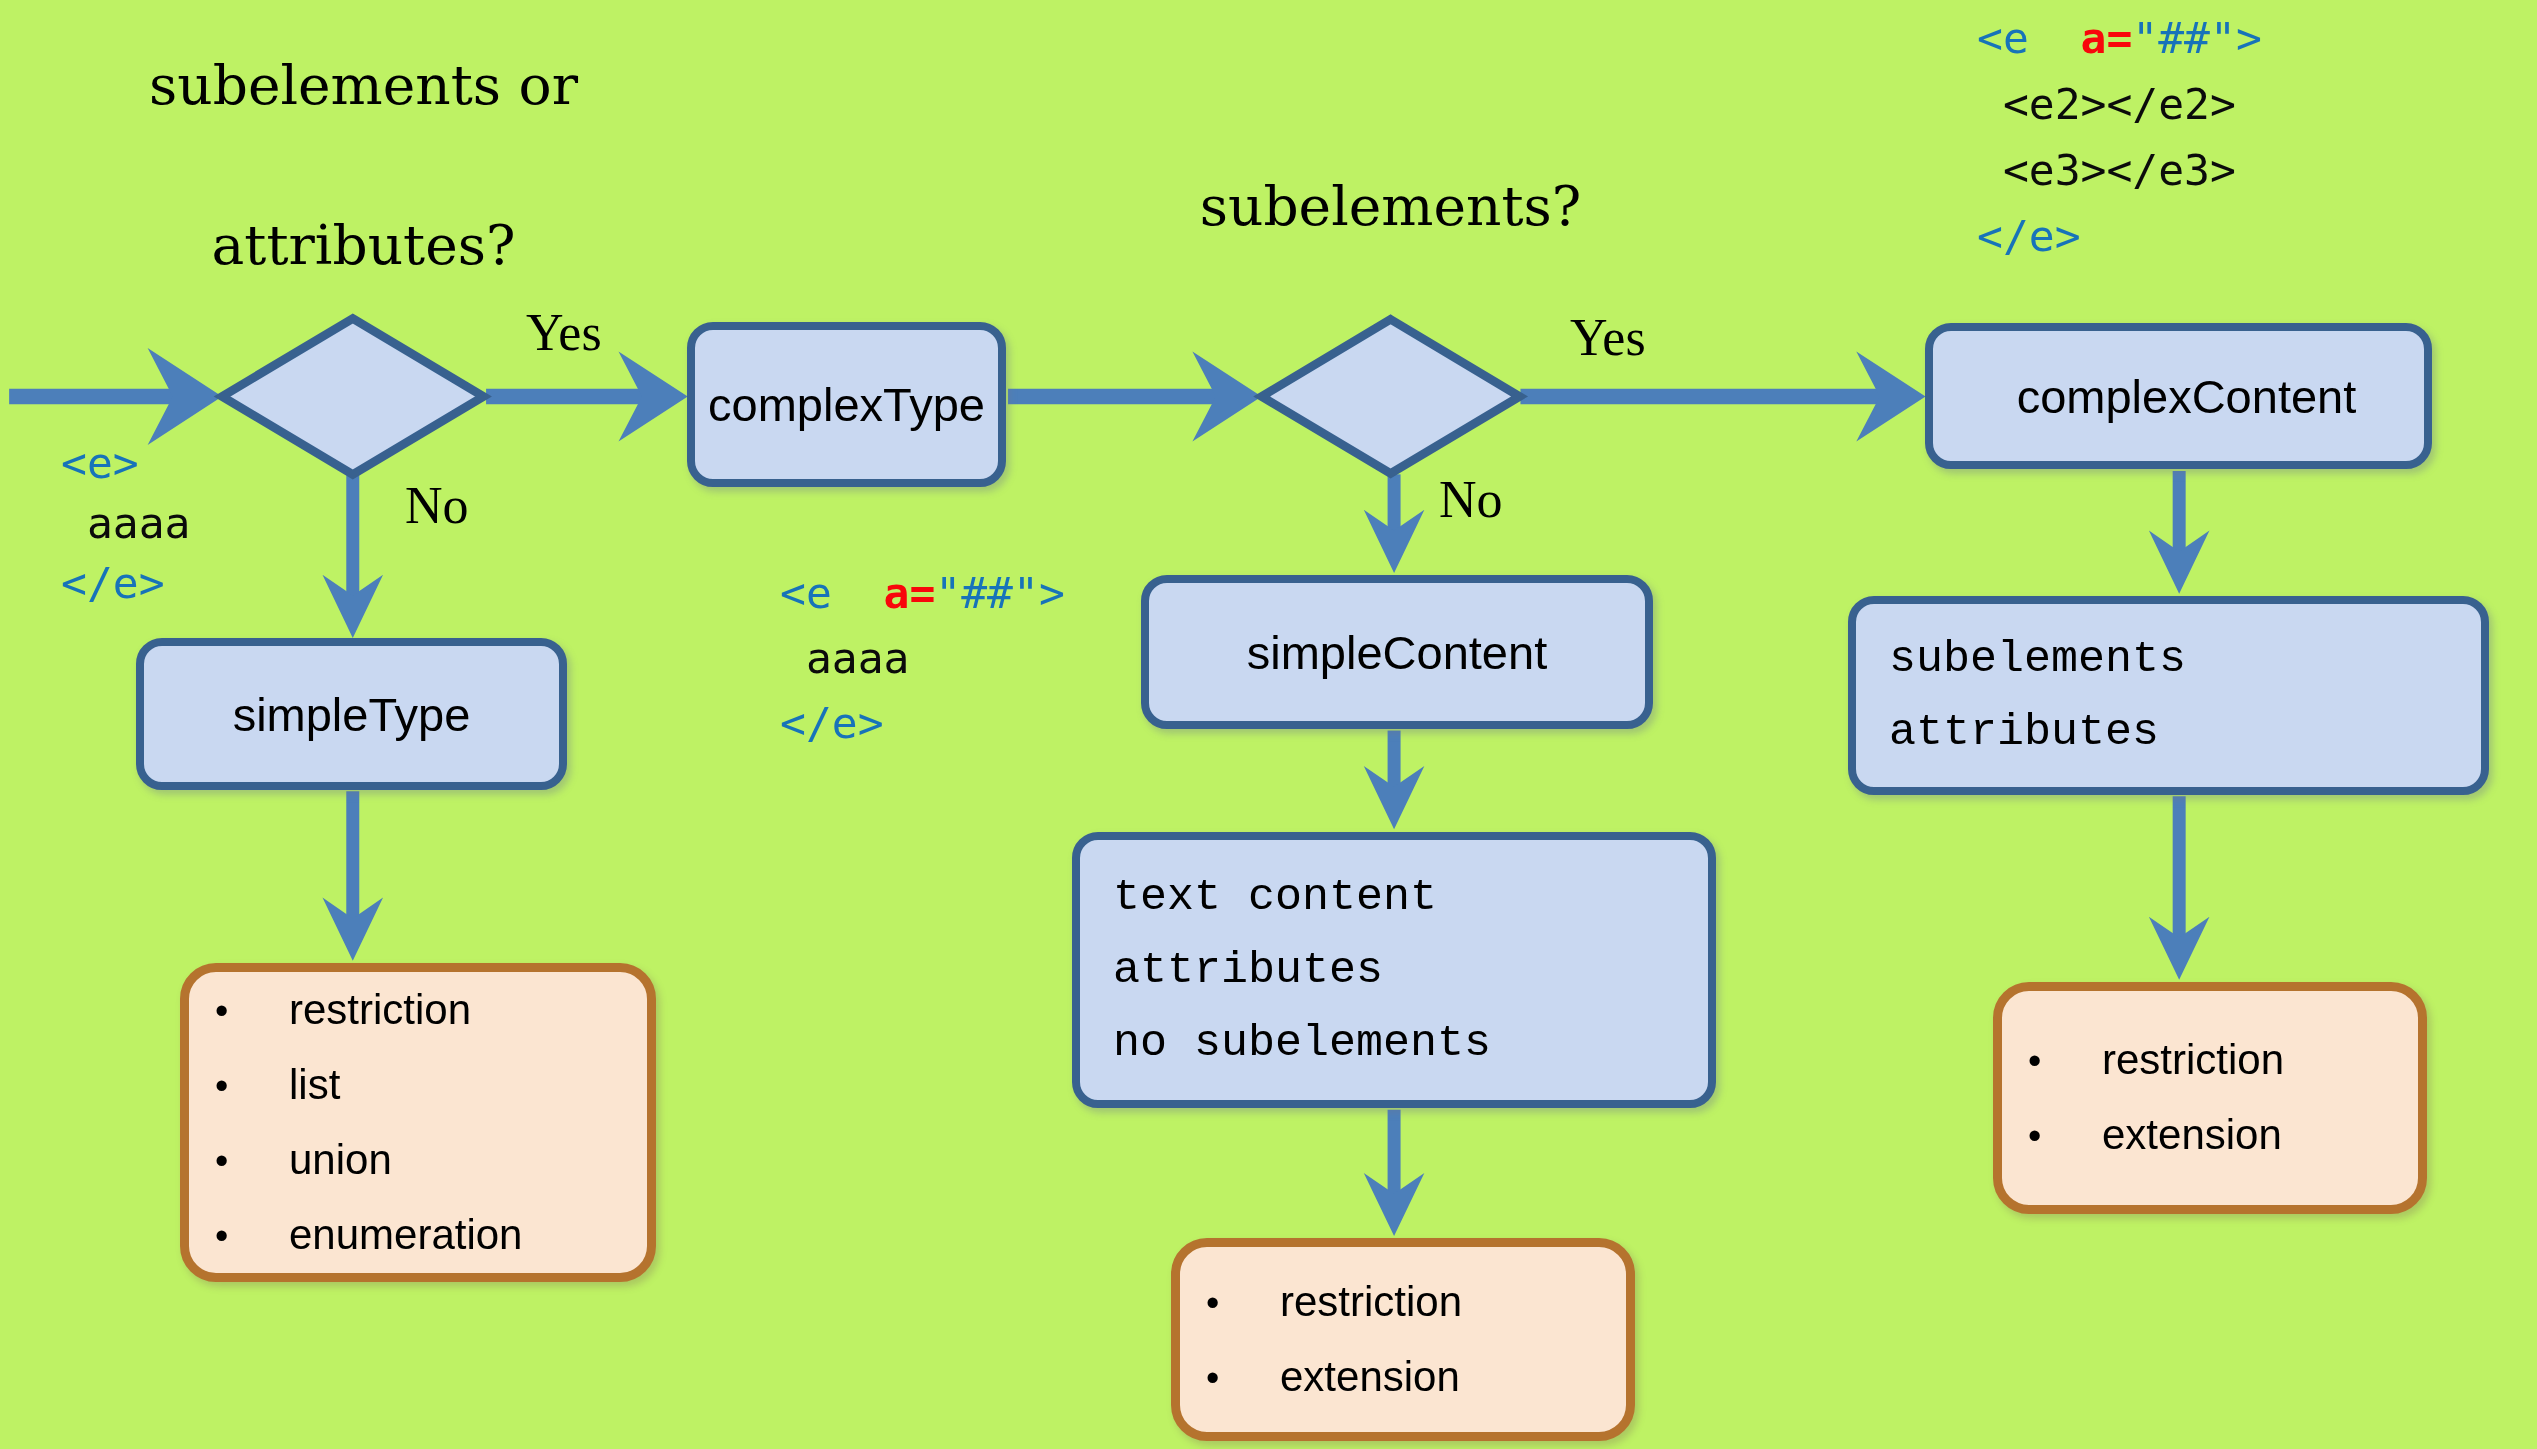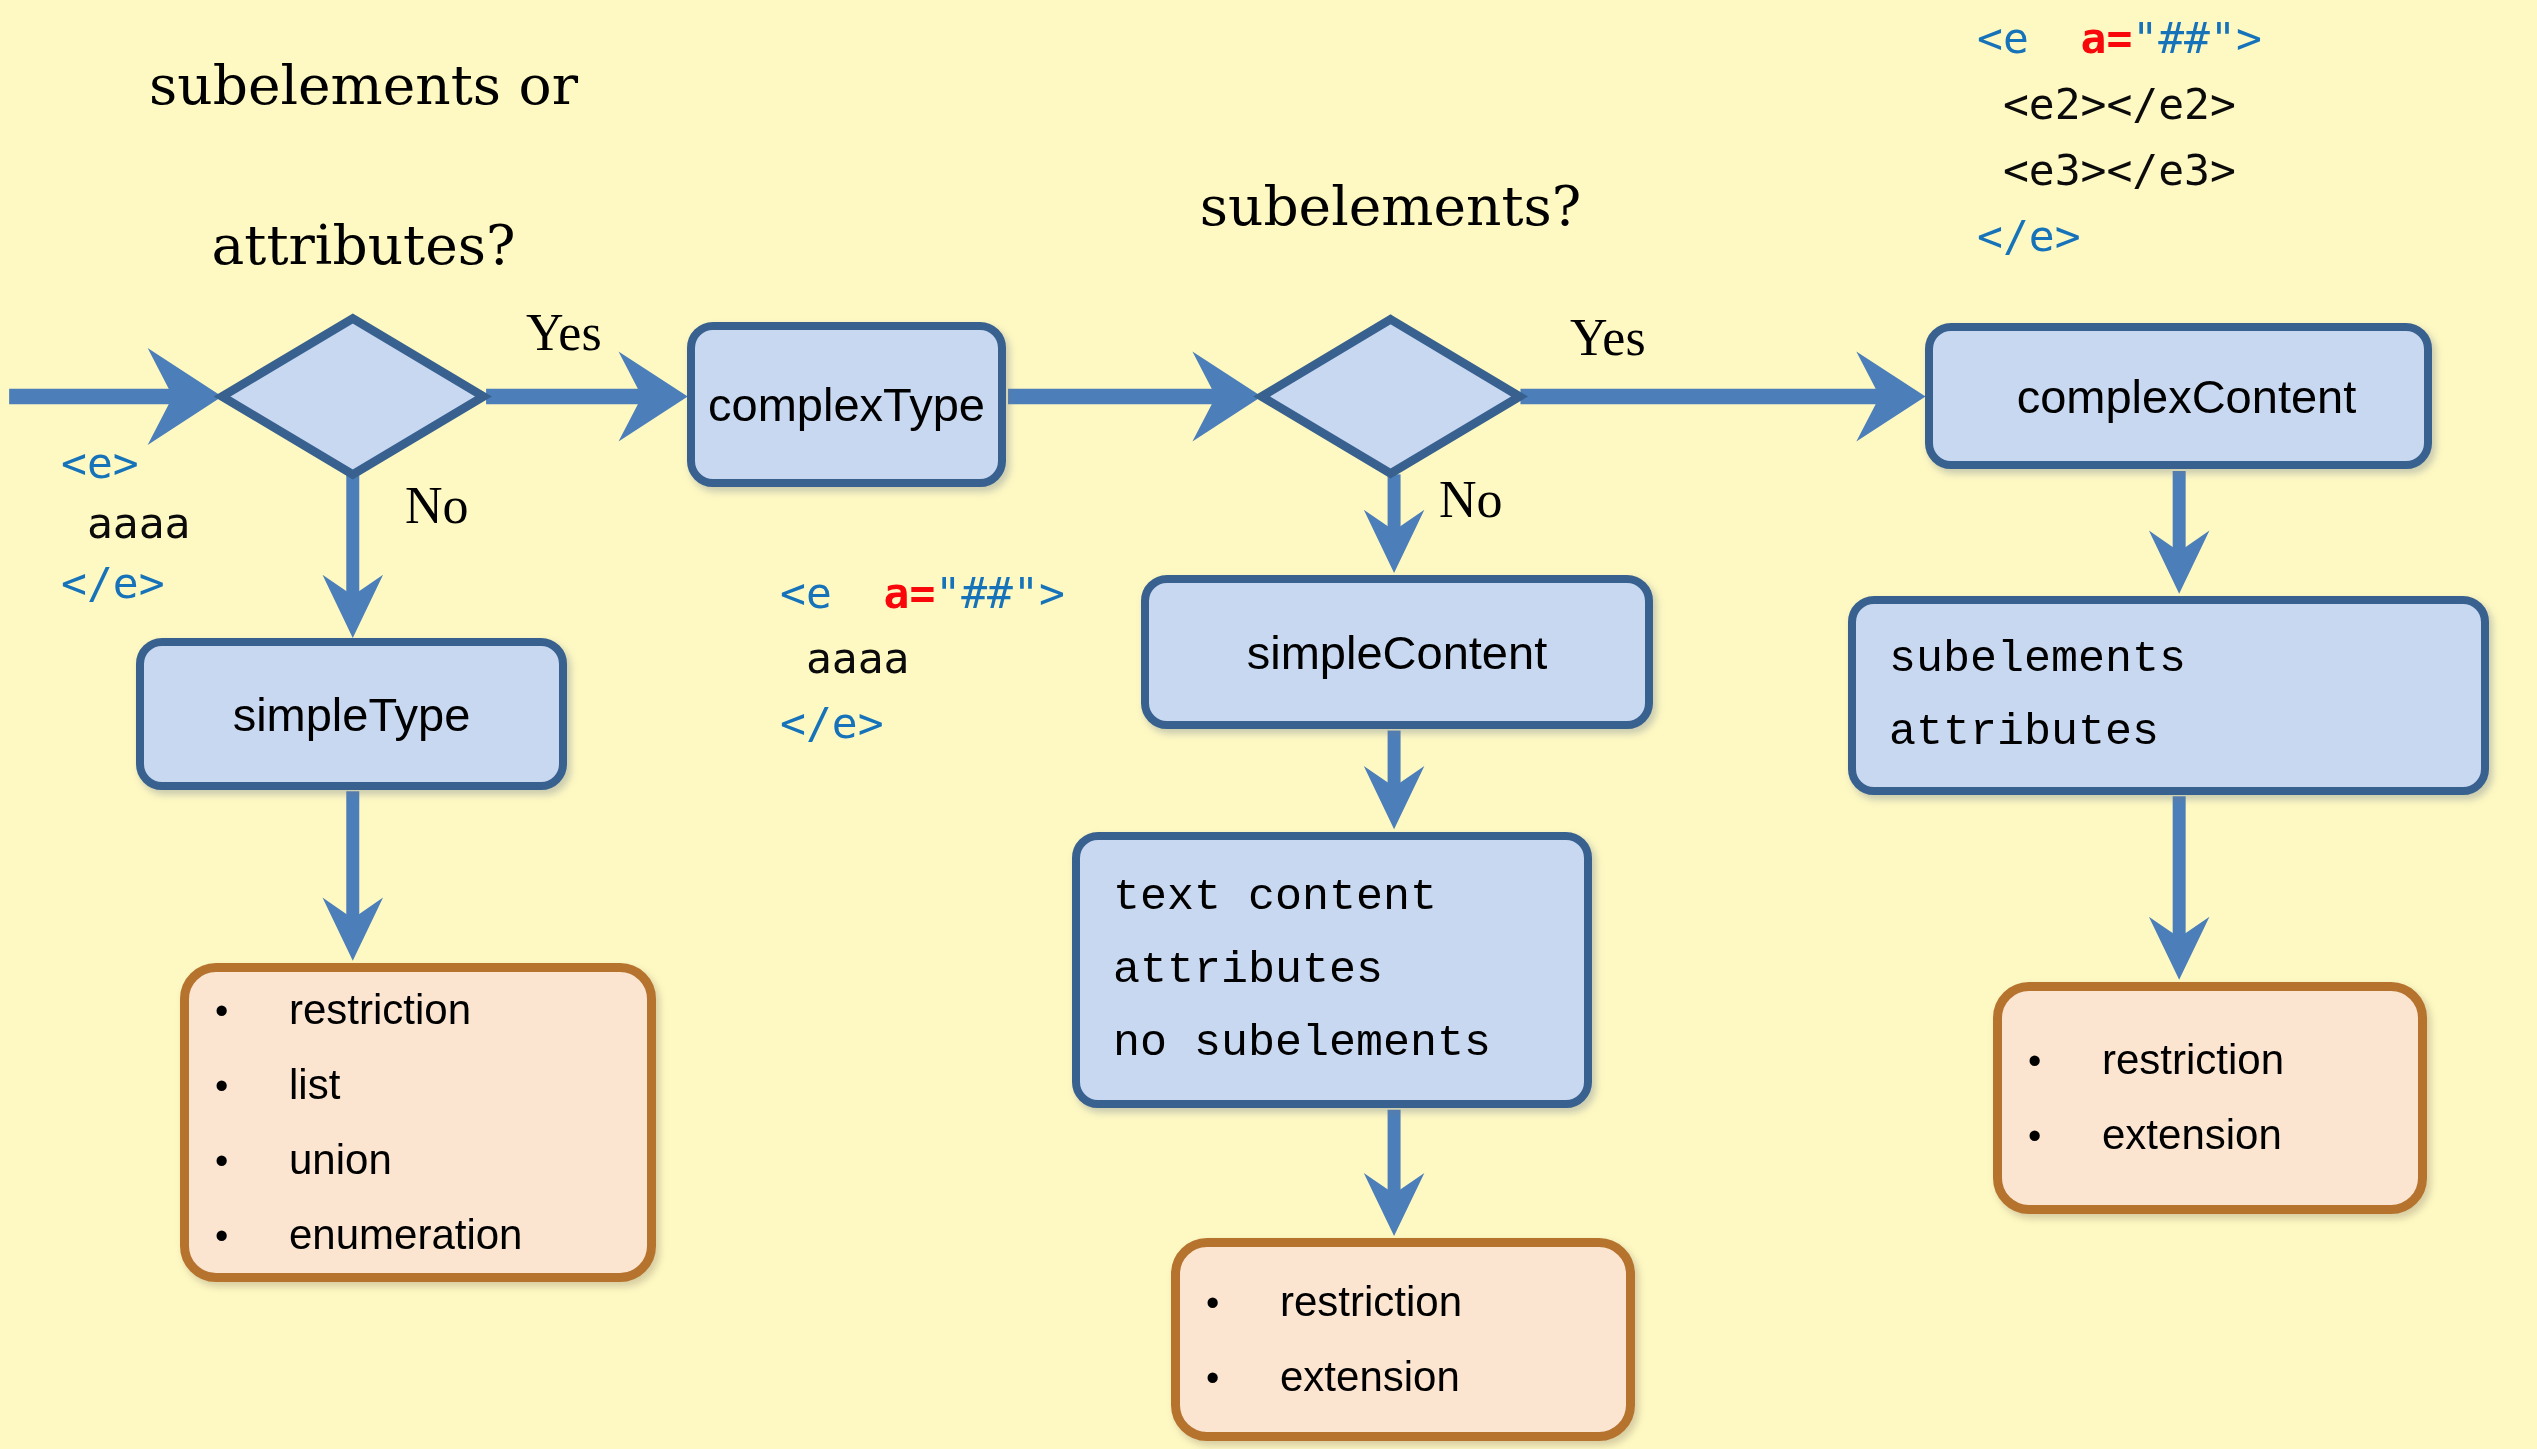--- a/index.html
+++ b/index.html
@@ -1,17 +1,17 @@
 <!DOCTYPE html>
 <html style="--node_fill: #C9D8F1; --node_border: #38618F; --arrow: #4C7FBA; --option_fill: #FBE5D1; --option_border: #B5732E; --code_blue: #1773B9; --code_red: #F8070B;font-size:14px"><head>
 <meta charset="utf-8">
 <style>
   html,body { margin:0; padding:0; background:#ffffff; }
   .stage {
-    position:relative; width:2538px; height:1449px; background:#fef9c3; overflow:hidden;
+    position:relative; width:2538px; height:1449px; background:#bef264; overflow:hidden;
     font-family:"Liberation Sans", sans-serif;
   }
   .layer { position:absolute; left:0; top:0; }
   
   .qlabel {
     position:absolute; color:#000;
     font-family:"DejaVu Serif", "Liberation Serif", serif;
     font-size:55px; line-height:80px; text-align:center; white-space:pre-line;
   }
   .yn {
@@ -108,21 +108,21 @@
   <div class="yn" style="left:1439px; top:472px;">No</div>
 
   <div class="node" style="left:687px; top:322px; width:319px; height:165px;">complexType</div>
 
   <div class="node" style="left:136px; top:638px; width:431px; height:152px;">simpleType</div>
 
   <div class="node" style="left:1141px; top:575px; width:512px; height:154px;">simpleContent</div>
 
   <div class="node" style="left:1925px; top:323px; width:507px; height:146px;padding-left:16px;">complexContent</div>
 
-  <div class="node multiline" style="left:1072px; top:832px; width:520px; height:276px;">
+  <div class="node multiline" style="left:1072px; top:832px; width:644px; height:276px;">
     <div class="ln">text content</div>
     <div class="ln">attributes</div>
     <div class="ln">no subelements</div>
   </div>
 
   <div class="node multiline" style="left:1848px; top:596px; width:641px; height:199px;">
     <div class="ln">subelements</div>
     <div class="ln">attributes</div>
   </div>
 

